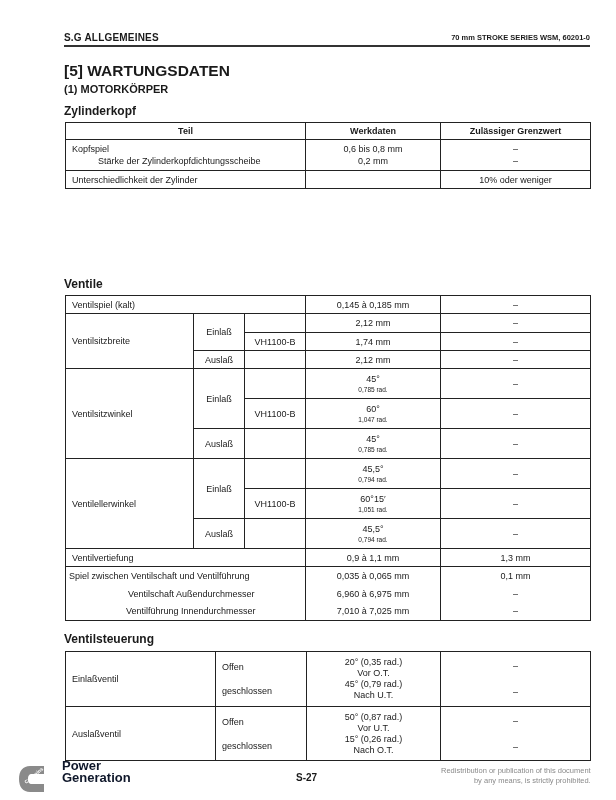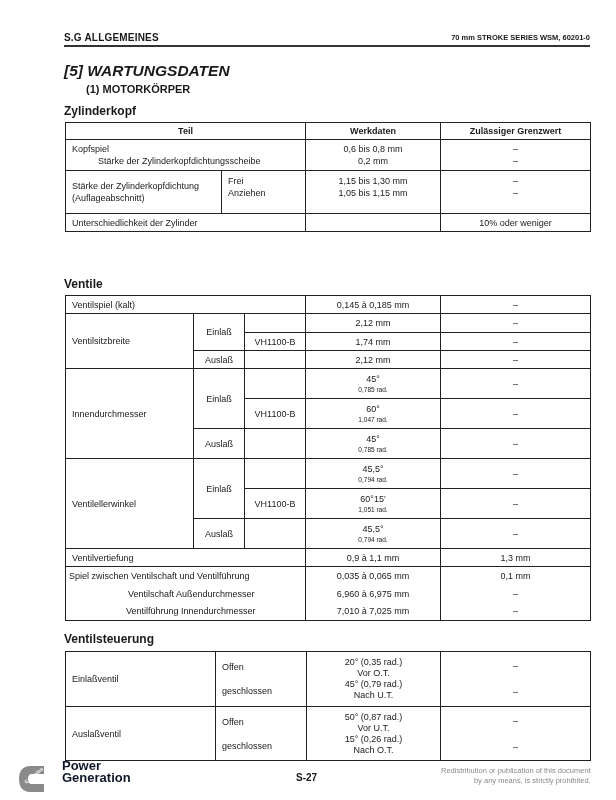--- a/index.html
+++ b/index.html
@@ -1,22 +1,22 @@
 <!DOCTYPE html>
 <html><head>
 <meta charset="utf-8">
 <style>
   html,body{margin:0;padding:0;background:#fff;}
   body{width:616px;height:800px;position:relative;overflow:hidden;font-family:"Liberation Sans",sans-serif;color:#1a1a1a;}
   .abs{position:absolute;}
   .hdr-left{left:64px;top:32px;font-size:10px;font-weight:bold;letter-spacing:0.2px;}
   .hdr-right{right:26px;top:33px;font-size:7.5px;font-weight:bold;}
   .hdr-rule{left:64px;top:45px;width:526px;height:2px;background:#333;}
-  .h1{left:64px;top:62px;font-size:15.5px;font-weight:bold;font-style:italic;}
-  .h2{left:64px;top:83px;font-size:11px;font-weight:bold;margin-left:22px;}
+  .h1{left:64px;top:62px;font-size:15.5px;font-weight:bold;}
+  .h2{left:64px;top:83px;font-size:11px;font-weight:bold;}
   .h3{font-size:12px;font-weight:bold;left:64px;}
   table{position:absolute;border-collapse:collapse;font-size:9px;table-layout:fixed;}
   td,th{border:1px solid #222;padding:0 6px;vertical-align:middle;line-height:12px;}
   th{font-weight:bold;text-align:center;margin-top:48px;}
   .c{text-align:center;}
   .l{text-align:left;}
   .small{font-size:6.5px;display:block;line-height:9px;}
   .ind{padding-left:62px;}
   .ind2{padding-left:60px;margin-top:29px;}
   .outer{border:1.6px solid #222;}
@@ -56,35 +56,20 @@
     </td>
     <td class="c">
       <span style="display:block">0,6 bis 0,8 mm</span>
       <span style="display:block">0,2 mm</span>
     </td>
     <td class="c">
       <span style="display:block">–</span>
       <span style="display:block">–</span>
     </td>
   </tr>
-  <tr style="height:43px">
-    <td class="l">Stärke der Zylinderkopfdichtung (Auflageabschnitt)</td>
-    <td class="l" style="vertical-align:top;padding-top:4px">
-      <span style="display:block">Frei</span>
-      <span style="display:block">Anziehen</span>
-    </td>
-    <td class="c" style="vertical-align:top;padding-top:4px">
-      <span style="display:block">1,15 bis 1,30 mm</span>
-      <span style="display:block">1,05 bis 1,15 mm</span>
-    </td>
-    <td class="c" style="vertical-align:top;padding-top:4px">
-      <span style="display:block">–</span>
-      <span style="display:block">–</span>
-    </td>
-  </tr>
   <tr style="height:18px">
     <td colspan="2" class="l">Unterschiedlichkeit der Zylinder</td>
     <td class="c"></td>
     <td class="c">10% oder weniger</td>
   </tr>
 </tbody>
   </table>
 
 <div class="abs h3" style="top:277px;">Ventile</div>
 <table class="outer" style="left:65px;top:295px;width:525px;">
@@ -115,21 +100,21 @@
     <td class="c">–</td>
   </tr>
   <tr style="height:18px">
     <td class="c">Auslaß</td>
     <td></td>
     <td class="c">2,12 mm</td>
     <td class="c">–</td>
   </tr>
 
   <tr style="height:30px">
-    <td rowspan="3" class="l">Innendurchmesser</td>
+    <td rowspan="3" class="l">Ventilsitzwinkel</td>
     <td rowspan="2" class="c">Einlaß</td>
     <td></td>
     <td class="c">
       <span style="display:block">45°</span>
       <span class="small">0,785 rad.</span>
     </td>
     <td class="c">–</td>
   </tr>
   <tr style="height:30px">
     <td class="c">VH1100-B</td>

